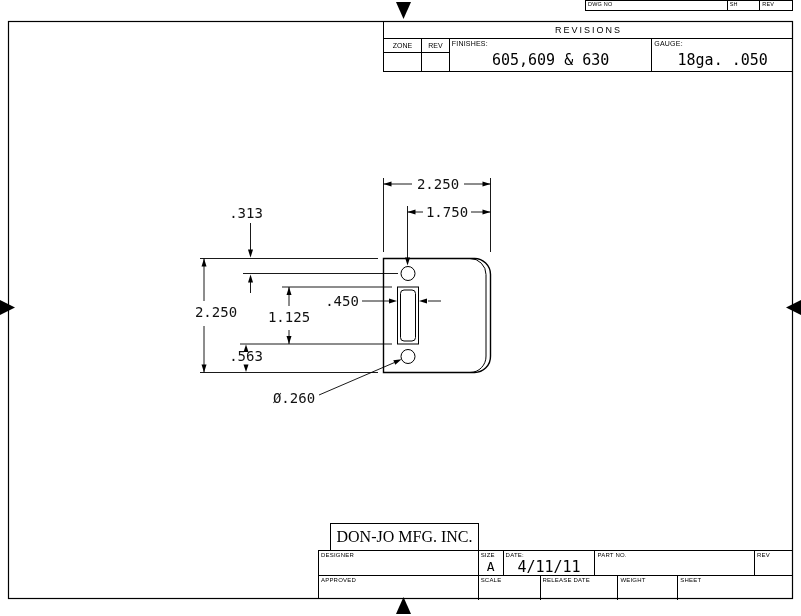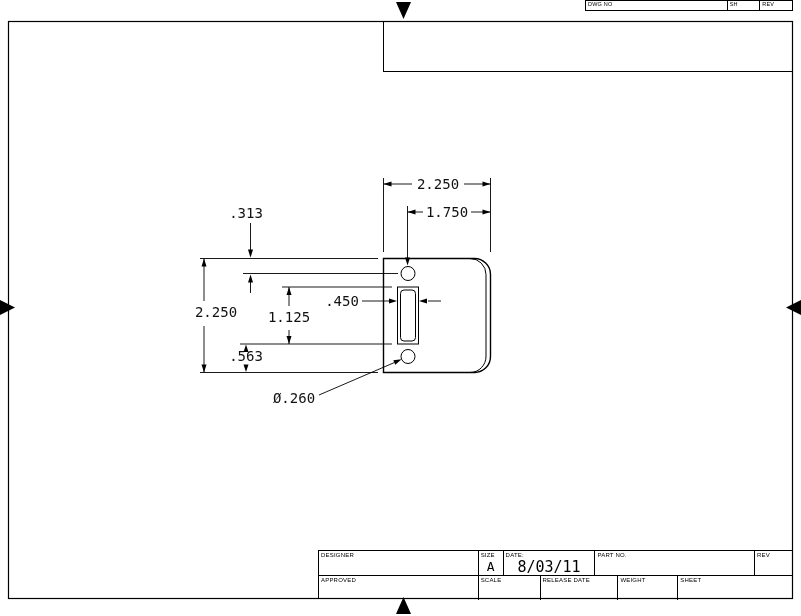--- a/index.html
+++ b/index.html
@@ -144,36 +144,56 @@
     </div>
     <div class="cell" style="width:33px;">
       <span class="lbl">SH</span>
     </div>
     <div class="cell" style="width:32px;">
       <span class="lbl">REV</span>
     </div>
   </div>
 
   <div class="abs" style="left:383px; top:21px; width:410px; height:51px; border-left:1px solid #000; border-bottom:1px solid #000;">
-  </div>
-
+    <div class="rev-title">REVISIONS</div>
+    <div class="rev-row">
+      <div class="hdrcell" style="width:38px;">
+        <div class="hdrlabel">ZONE</div>
+      </div>
+      <div class="hdrcell" style="width:28px;">
+        <div class="hdrlabel">REV</div>
+      </div>
+      <div class="hdrcell" style="width:203px;">
+        <span class="lbl lbl7">FINISHES:</span>
+        <div class="val">605,609 &amp; 630</div>
+      </div>
+      <div class="hdrcell" style="width:141px; border-right:none;">
+        <span class="lbl lbl7">GAUGE:</span>
+        <div class="val">18ga.  .050</div>
+      </div>
+    </div>
+  </div>
+
+  <div class="abs box company-box" style="left:330px; top:523px; width:149px; height:28px;">
+    <span>DON-JO MFG. INC.</span>
+  </div>
 
   <div class="abs" style="left:318px; top:550px; width:475px; height:49px; border-left:1px solid #000; border-top:1px solid #000;">
 
     <div class="tb-row" style="height:25px; border-bottom:1px solid #000; box-sizing:border-box;">
       <div class="cell" style="width:160px;">
         <span class="lbl">DESIGNER</span>
       </div>
       <div class="cell" style="width:25px;">
         <span class="lbl">SIZE</span>
         <div class="val" style="font-size:13px; top:6px;">A</div>
       </div>
       <div class="cell" style="width:92px;">
         <span class="lbl">DATE:</span>
-        <div class="val">8/03/11</div>
+        <div class="val">4/11/11</div>
       </div>
       <div class="cell" style="width:160px;">
         <span class="lbl">PART NO.</span>
       </div>
       <div class="cell" style="width:38px;">
         <span class="lbl">REV</span>
       </div>
     </div>
 
     <div class="tb-row" style="height:24px;">

